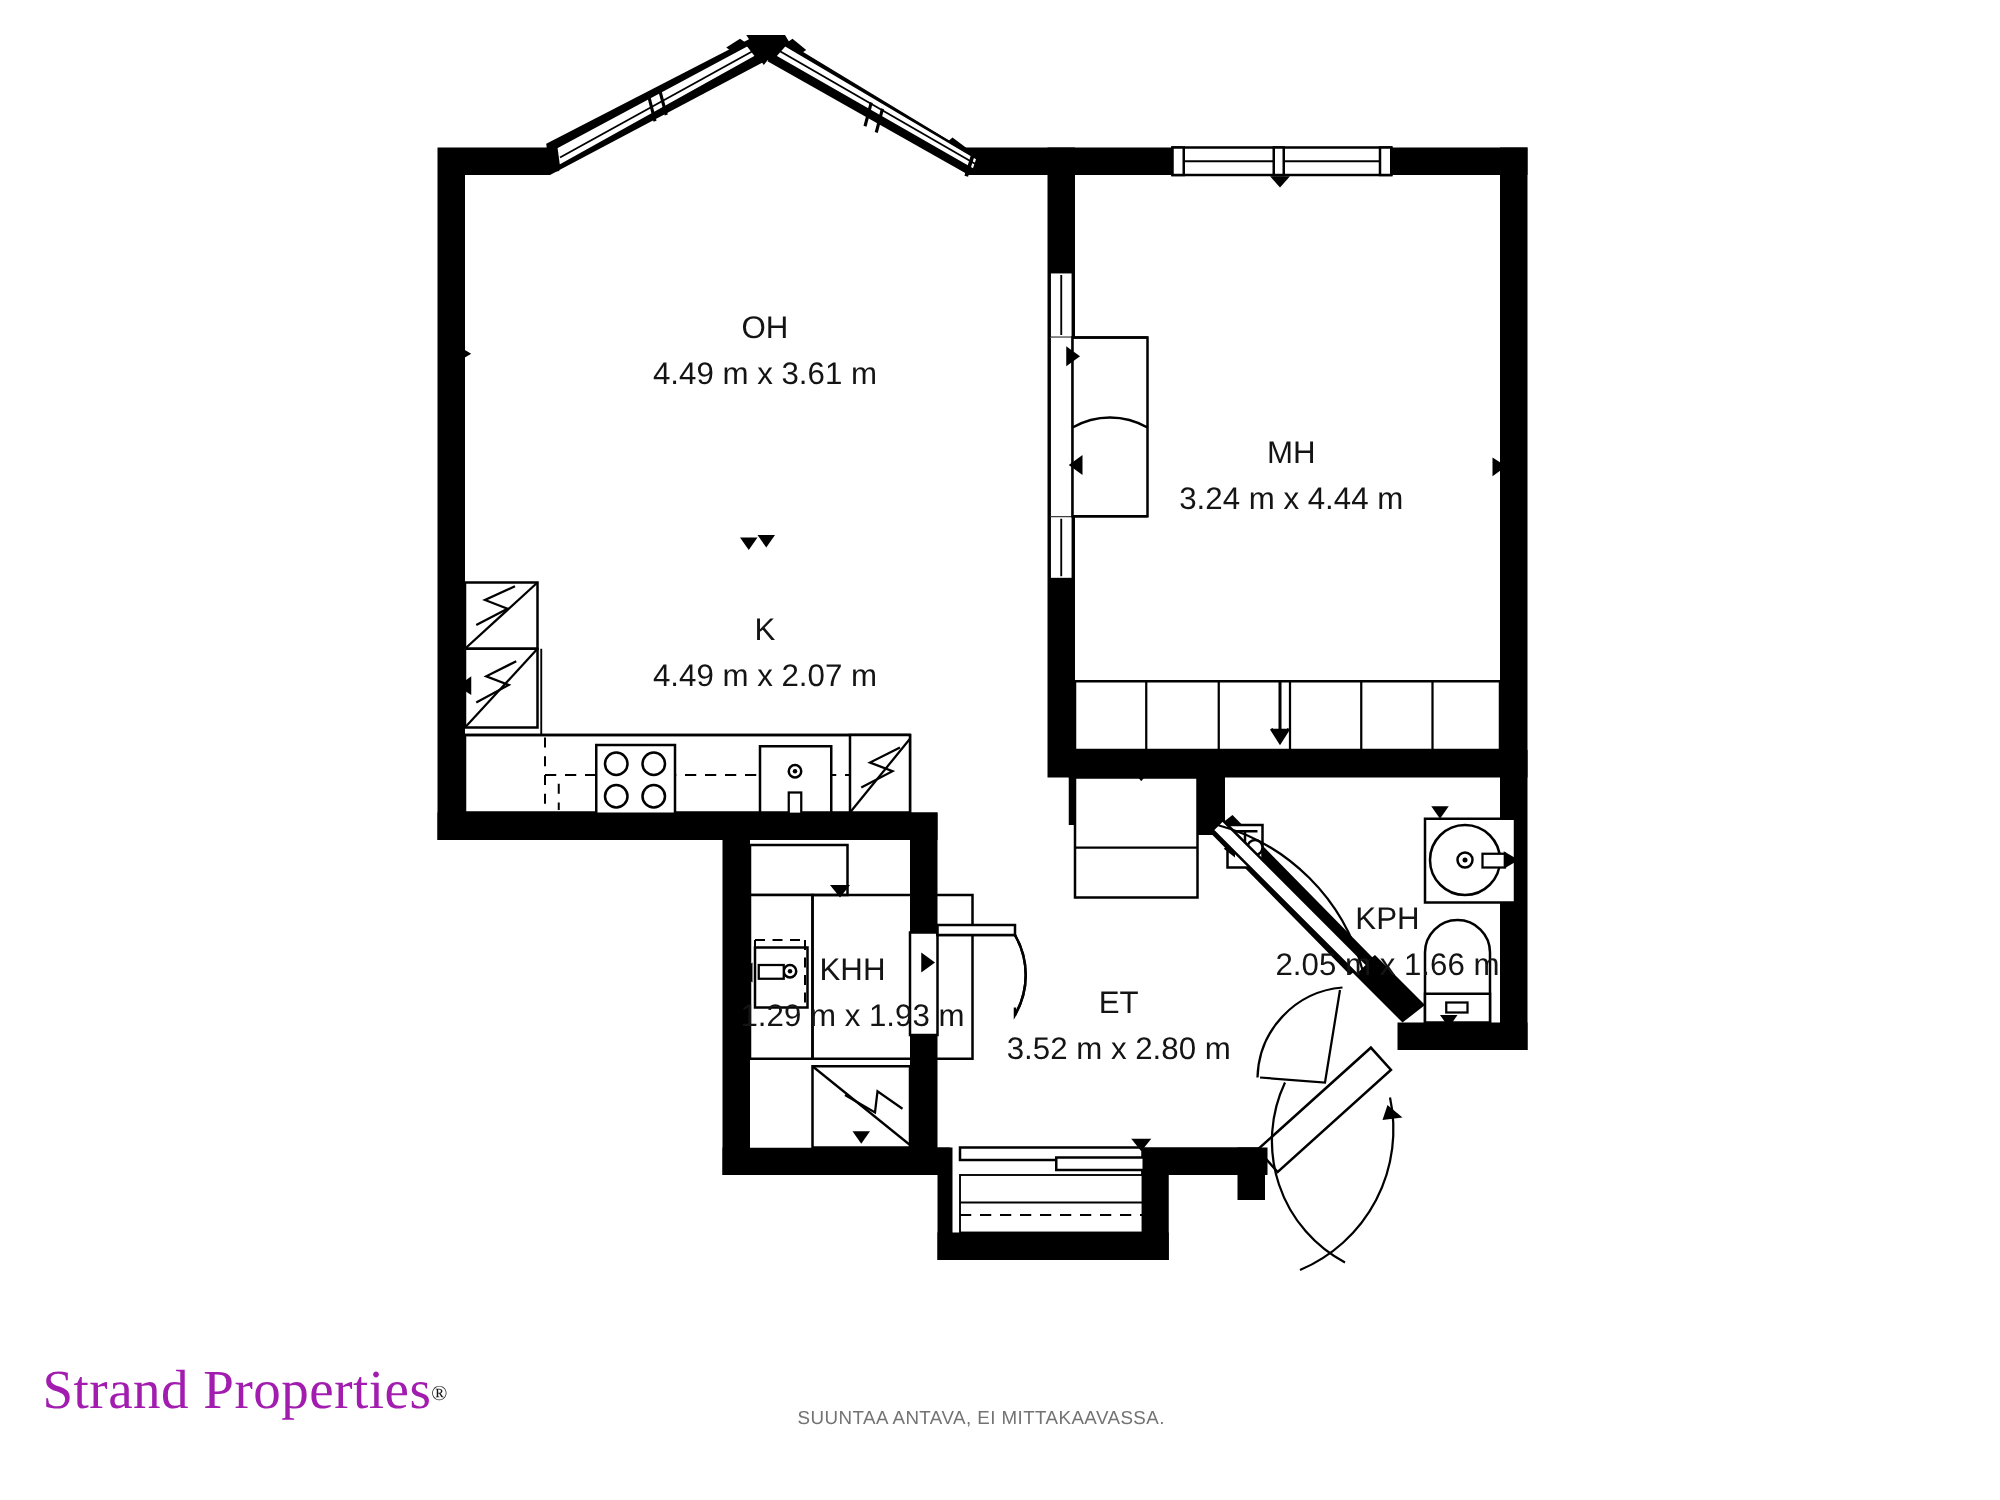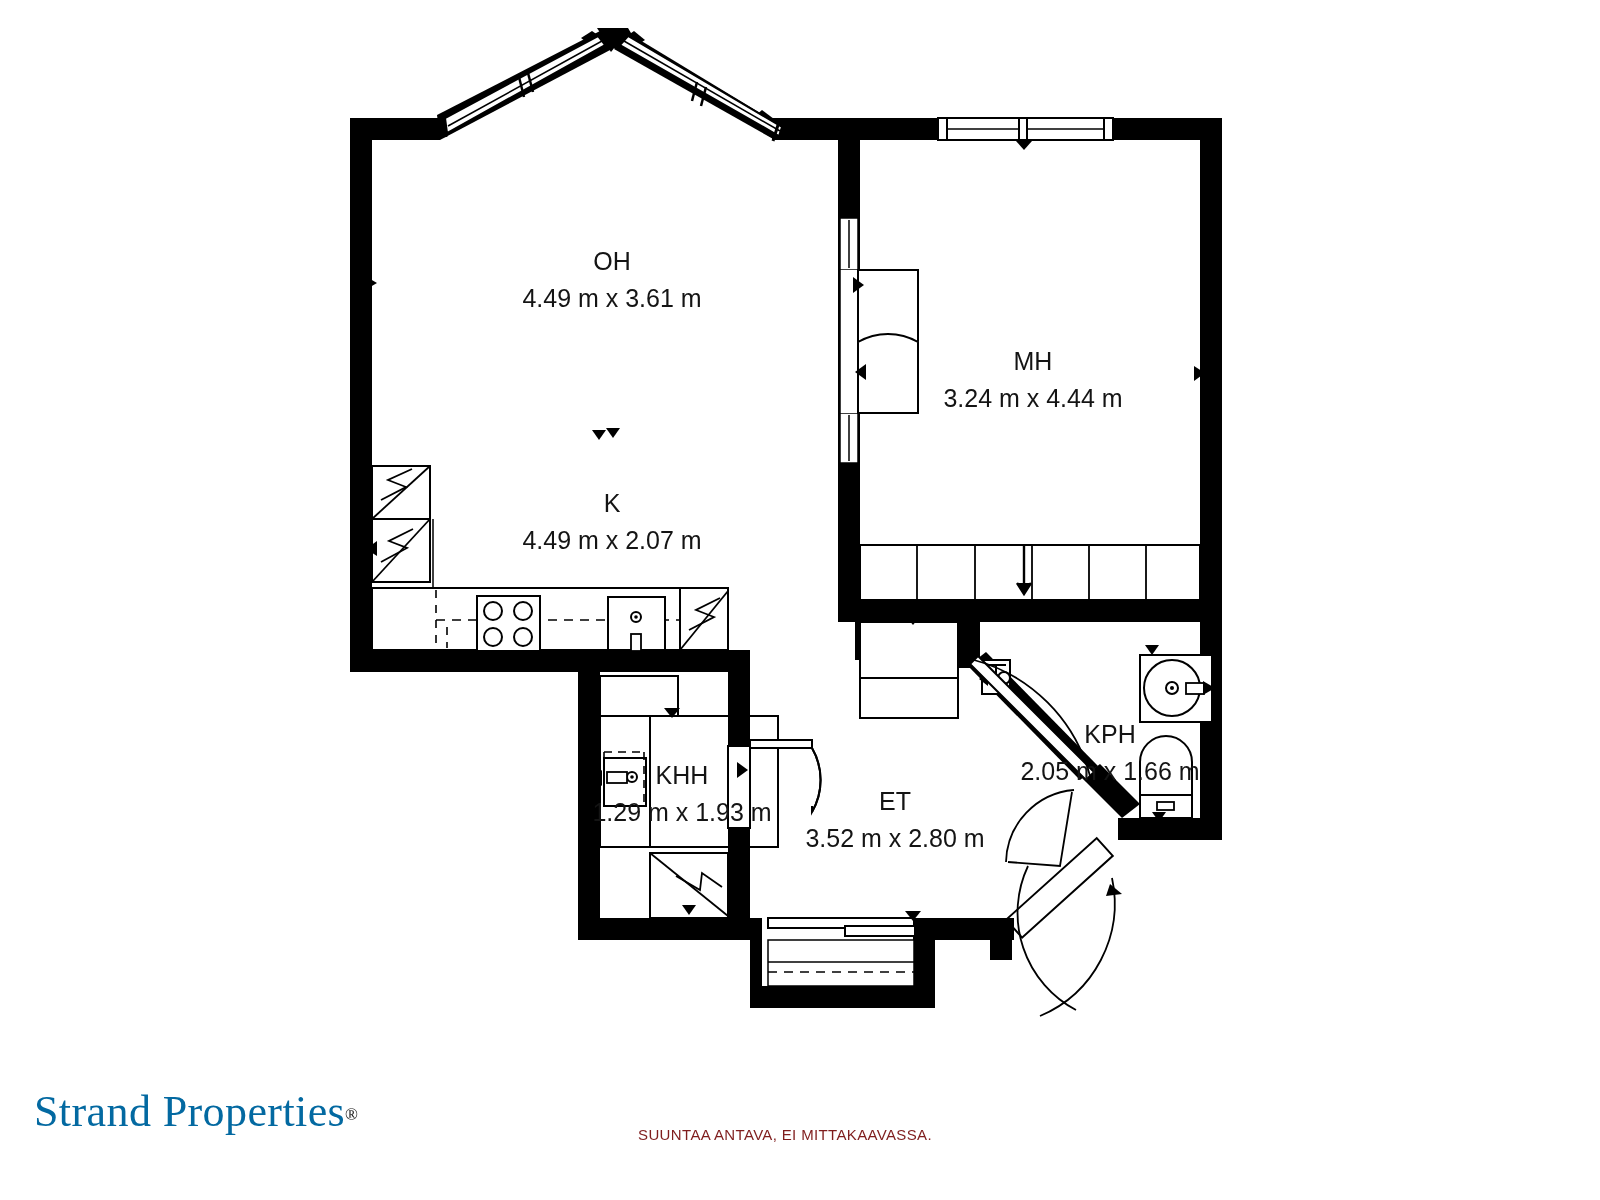--- a/index.html
+++ b/index.html
@@ -42,38 +42,38 @@
     position: absolute;
     left: 34px;
     top: 1086px;
     color: #1a1a1a;
     white-space: nowrap;
   }
   .brand-name {
     font-family: "Liberation Serif", serif;
     font-size: 44px;
     letter-spacing: 0.4px;
-    color: #0369a1;
+    color: #a21caf;
   }
   .brand-reg {
     font-family: "Liberation Serif", serif;
     font-size: 17px;
     vertical-align: super;
     color: #131313;
   }
   .disclaimer {
     position: absolute;
     left: 0;
     top: 1126px;
     width: 1600px;
     text-align: center;
     font-family: "Liberation Sans", sans-serif;
     font-size: 15px;
     letter-spacing: 0.35px;
-    color: #7f1d1d;
+    color: #737373;
   }
   .disclaimer-inner {
     display: inline-block;
     transform: translateX(-15px);
   }
 </style>
 </head>
 <body>
 
 <div id="plan-stage">

